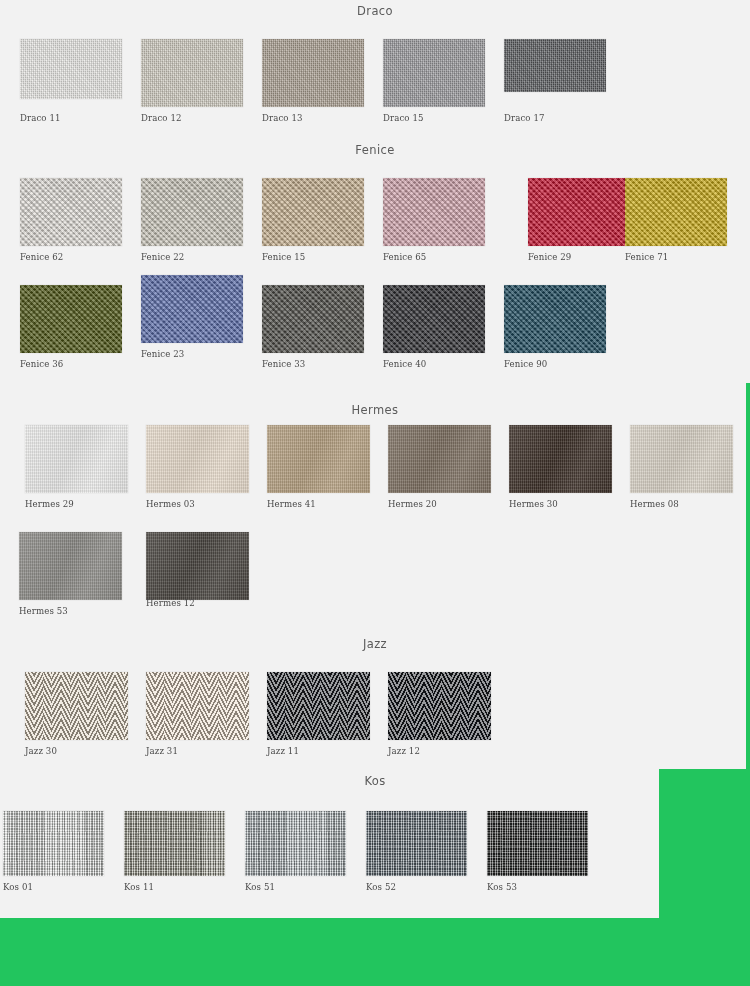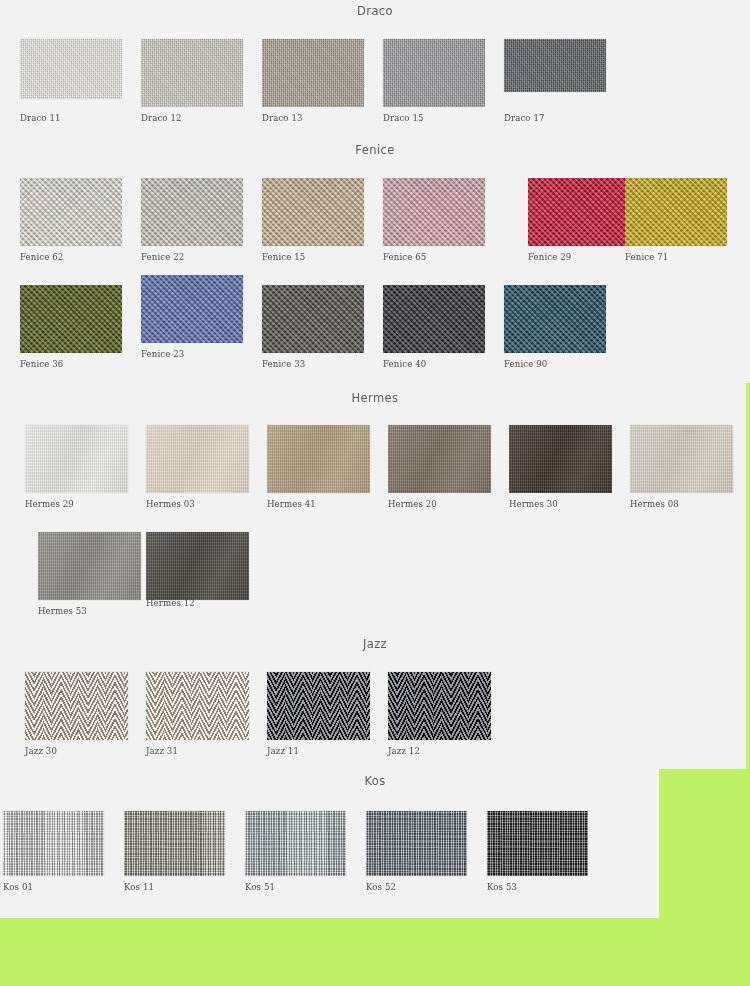--- a/index.html
+++ b/index.html
@@ -12,21 +12,21 @@
     height: 986px;
     position: relative;
     font-family: "Liberation Sans", sans-serif;
     overflow: hidden;
   }
 
   
   #page {
     position: absolute;
     inset: 0;
-    background: #bef264;
+    background: #22c55e;
   }
 
   
   .band {
     position: absolute;
     background: #f2f2f2;
   }
   #band-main   { left: 0; top: 0;   width: 750px; height: 383px; }
   #band-mid    { left: 0; top: 383px; width: 746px; height: 386px; }
   #band-low    { left: 0; top: 769px; width: 659px; height: 149px; }
@@ -245,21 +245,21 @@
         <div class="swatch-cell" style="left: 383px; top: 285px; width: 102px; height: 68px;">
           <div class="swatch tex-nub" style="background-color: rgb(44, 44, 48);"></div>
           <div class="swatch-label" style="top: 74px;">Fenice 40</div>
         </div>
         <div class="swatch-cell" style="left: 504px; top: 285px; width: 102px; height: 68px;">
           <div class="swatch tex-nub" style="background-color: rgb(27, 74, 94);"></div>
           <div class="swatch-label" style="top: 74px;">Fenice 90</div>
         </div>
       </div>
       <div class="section" style="top: 0px;">
-        <div class="section-title" style="position: absolute; left: 0px; width: 750px; top: 391px;">Hermes</div>
+        <div class="section-title" style="position: absolute; left: 0px; width: 750px; top: 403px;">Hermes</div>
         <div class="swatch-cell" style="left: 25px; top: 425px; width: 103px; height: 68px;">
           <div class="swatch tex-linen" style="background-color: rgb(236, 236, 235);"></div>
           <div class="swatch-label" style="top: 74px;">Hermes 29</div>
         </div>
         <div class="swatch-cell" style="left: 146px; top: 425px; width: 103px; height: 68px;">
           <div class="swatch tex-linen" style="background-color: rgb(231, 219, 203);"></div>
           <div class="swatch-label" style="top: 74px;">Hermes 03</div>
         </div>
         <div class="swatch-cell" style="left: 267px; top: 425px; width: 103px; height: 68px;">
           <div class="swatch tex-linen" style="background-color: rgb(181, 160, 129);"></div>
@@ -270,21 +270,21 @@
           <div class="swatch-label" style="top: 74px;">Hermes 20</div>
         </div>
         <div class="swatch-cell" style="left: 509px; top: 425px; width: 103px; height: 68px;">
           <div class="swatch tex-linen" style="background-color: rgb(59, 47, 39);"></div>
           <div class="swatch-label" style="top: 74px;">Hermes 30</div>
         </div>
         <div class="swatch-cell" style="left: 630px; top: 425px; width: 103px; height: 68px; border-radius: 20px;">
           <div class="swatch tex-linen" style="background-color: rgb(217, 210, 198);"></div>
           <div class="swatch-label" style="top: 74px;">Hermes 08</div>
         </div>
-        <div class="swatch-cell" style="left: 38px; top: 532px; width: 103px; height: 68px;">
+        <div class="swatch-cell" style="left: 19px; top: 532px; width: 103px; height: 68px;">
           <div class="swatch tex-linen" style="background-color: rgb(140, 139, 135);"></div>
           <div class="swatch-label" style="top: 74px;">Hermes 53</div>
         </div>
         <div class="swatch-cell" style="left: 146px; top: 532px; width: 103px; height: 68px;">
           <div class="swatch tex-linen" style="background-color: rgb(72, 68, 63);"></div>
           <div class="swatch-label" style="top: 66px;">Hermes 12</div>
         </div>
       </div>
       <div class="section" style="top: 0px;">
         <div class="section-title" style="position: absolute; left: 0px; width: 750px; top: 637px;">Jazz</div>

